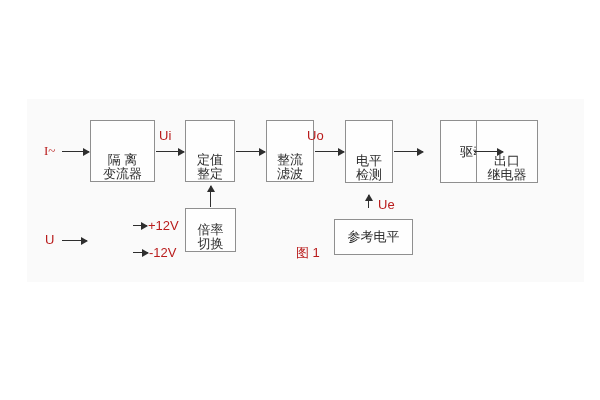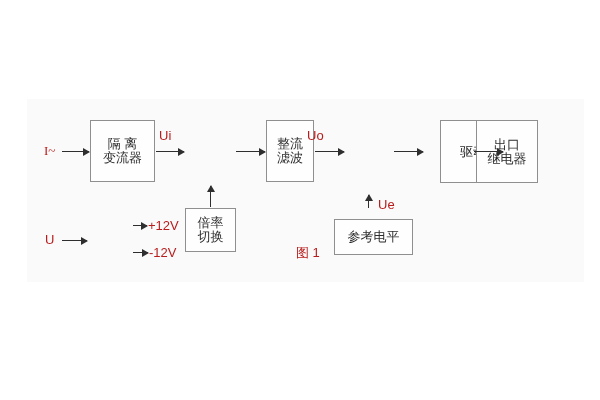--- a/index.html
+++ b/index.html
@@ -3,21 +3,21 @@
 <meta charset="utf-8">
 <style>
   html,body{margin:0;padding:0;background:#ffffff;}
   .canvas{
     position:relative;width:600px;height:400px;background:#ffffff;overflow:hidden;
     font-family:"Liberation Sans","DejaVu Sans",sans-serif;color:#2e2e2e;
   }
   .panel{position:absolute;left:27px;top:99px;width:557px;height:183px;background:#fafafa;}
   .box{
     position:absolute;box-sizing:border-box;background:#fefefe;border:1px solid #8f8f8f;
-    display:flex;flex-direction:column;align-items:center;justify-content:center;
+    display:flex;flex-direction:column;align-items:center;justify-content:flex-end;
     font-size:13px;line-height:14px;color:#2d2d2d;text-align:center;white-space:nowrap;
   }
   .box.single{justify-content:center;}
   .lbl{position:absolute;font-size:13px;line-height:14px;color:#b91c1c;white-space:nowrap;}
   .serif{font-family:"Liberation Serif","DejaVu Serif",serif;}
   
   .ah{position:absolute;height:1px;background:#2e2e2e;}
   .ah::after{
     content:"";position:absolute;right:-1px;top:-3.5px;width:0;height:0;
     border-left:7px solid #2e2e2e;border-top:4px solid transparent;border-bottom:4px solid transparent;
@@ -32,23 +32,31 @@
 </head>
 <body>
 
 <div class="canvas">
   <div class="panel"></div>
 
   <div class="box" style="left:90px;top:120px;width:65px;height:62px">
     <span>隔 离</span>
     <span>变流器</span>
   </div>
+  <div class="box" style="left:185px;top:120px;width:50px;height:62px">
+    <span>定值</span>
+    <span>整定</span>
+  </div>
   <div class="box" style="left:266px;top:120px;width:48px;height:62px">
     <span>整流</span>
     <span>滤波</span>
+  </div>
+  <div class="box" style="left:345px;top:120px;width:48px;height:63px">
+    <span>电平</span>
+    <span>检测</span>
   </div>
   <div class="box single" style="left:440px;top:120px;width:66px;height:63px">
     <span>驱动</span>
   </div>
   <div class="box" style="left:476px;top:120px;width:62px;height:63px">
     <span>出口</span>
     <span>继电器</span>
   </div>
 
   <div class="box" style="left:185px;top:208px;width:51px;height:44px">

